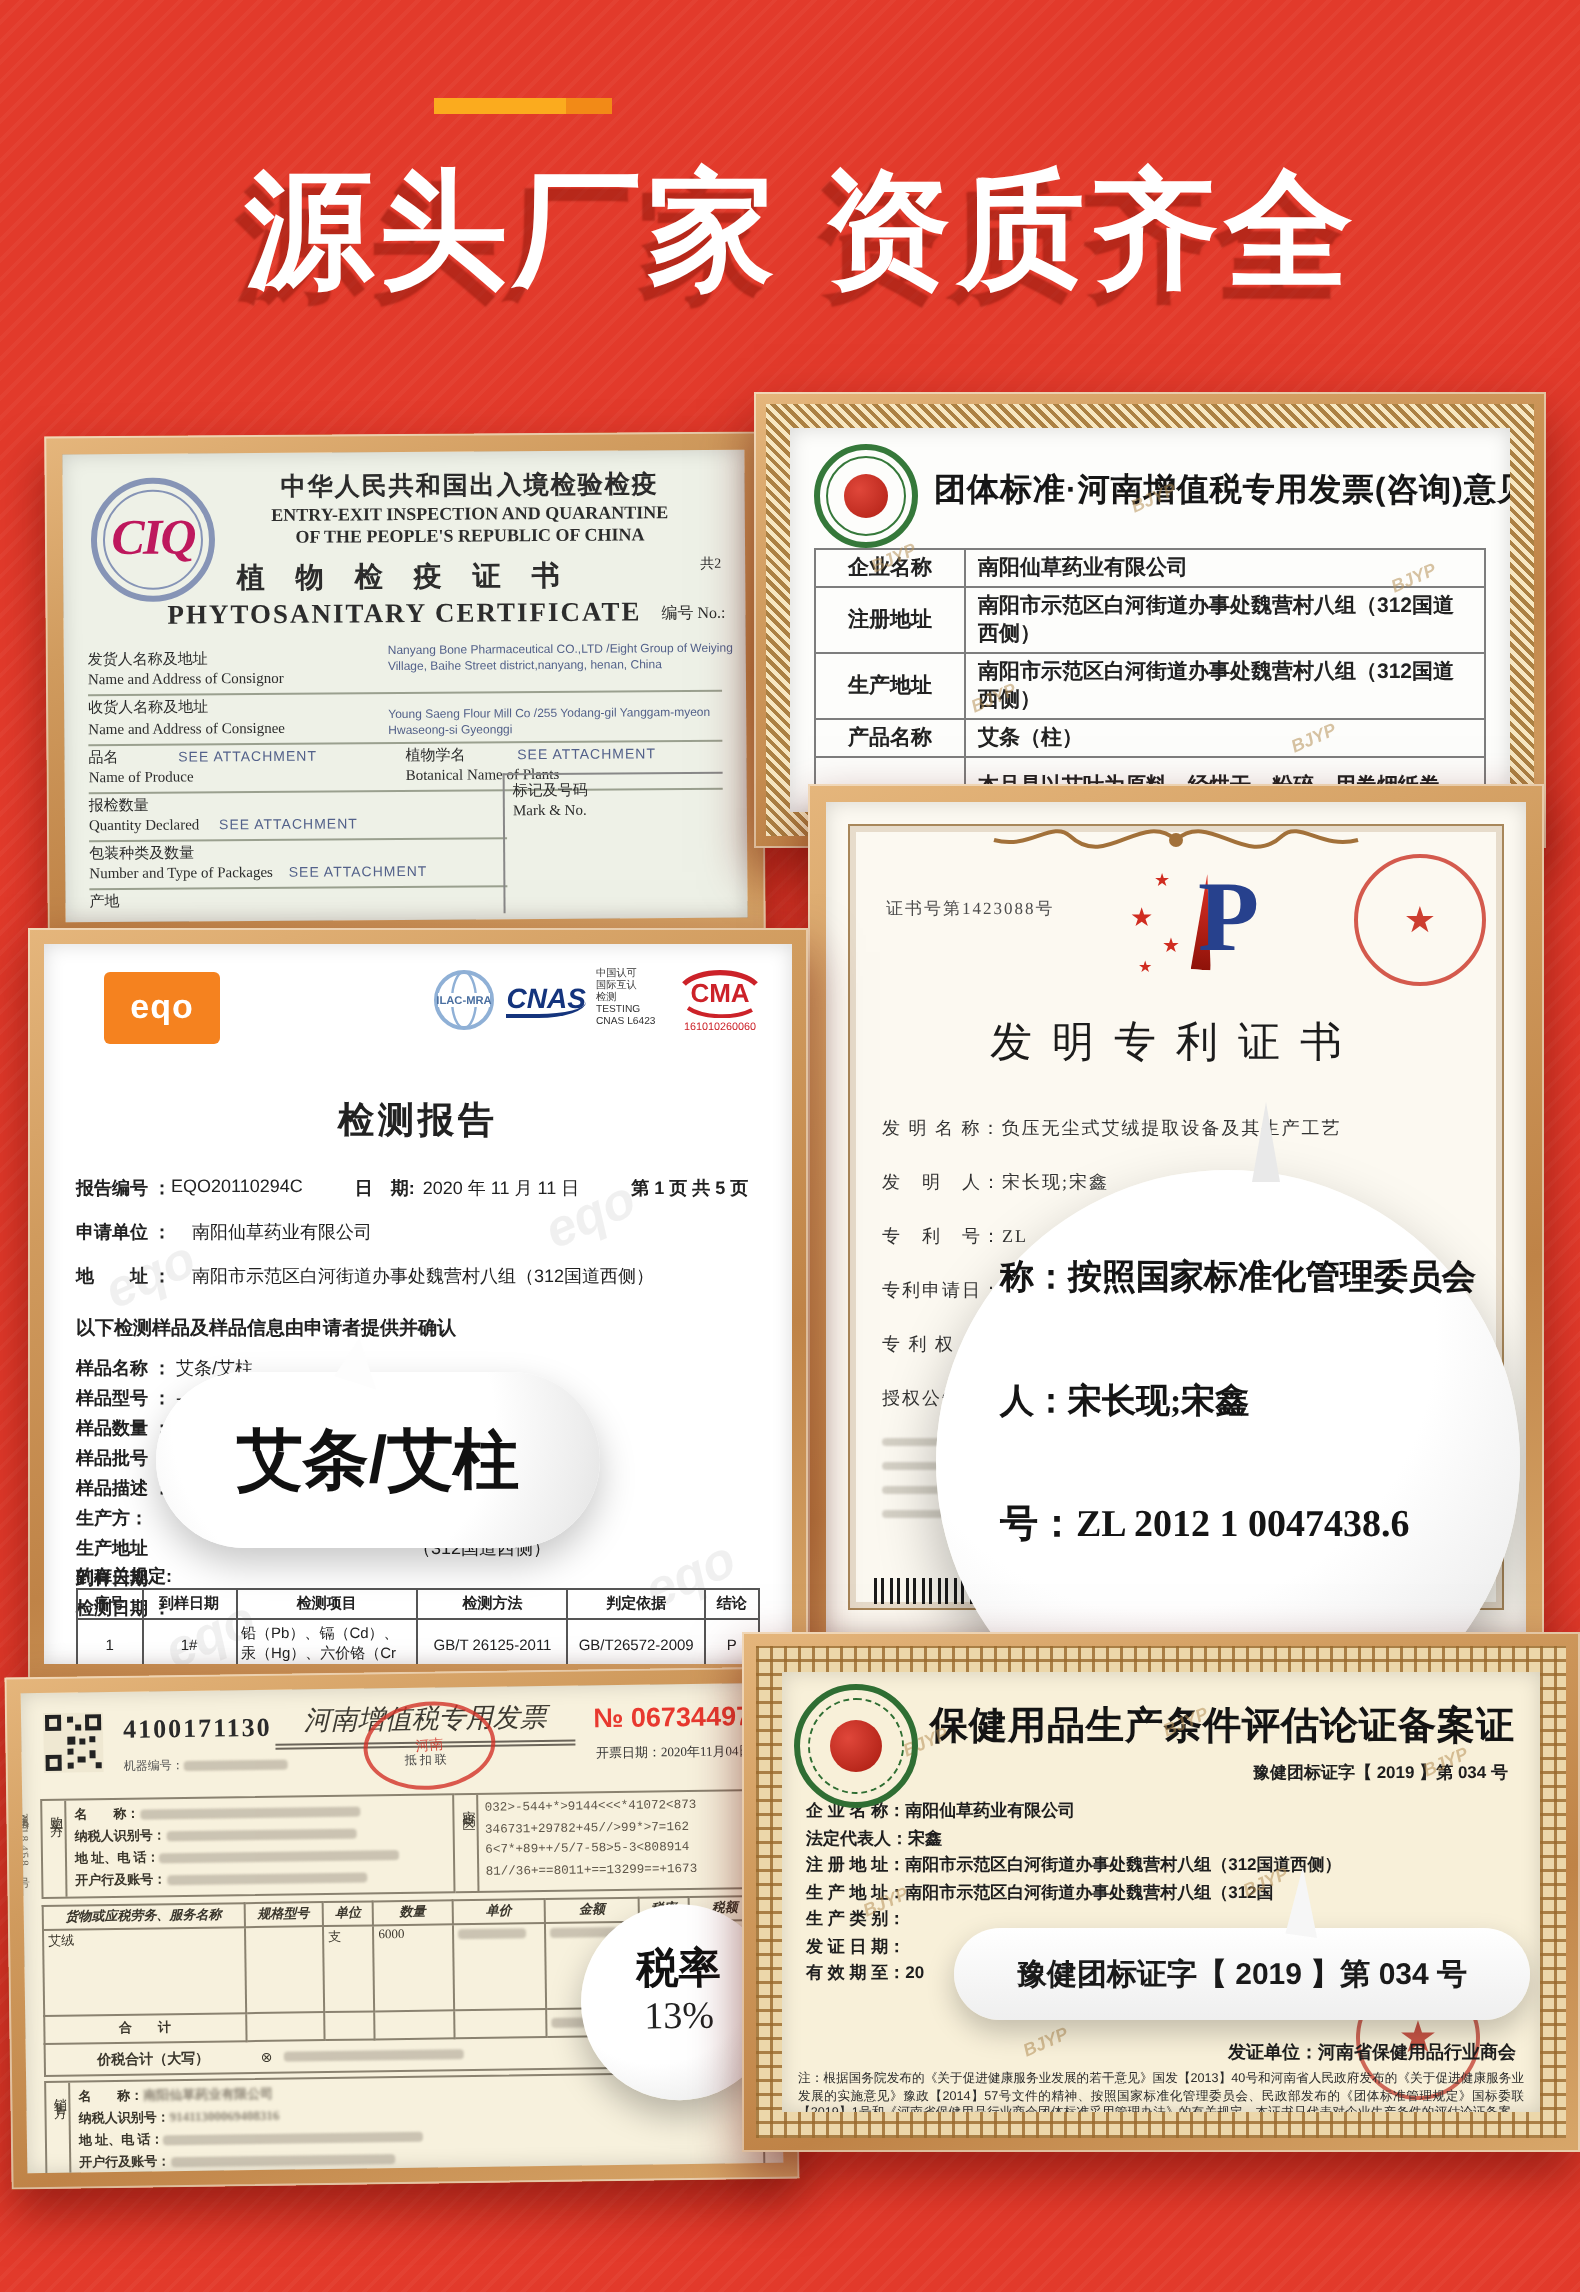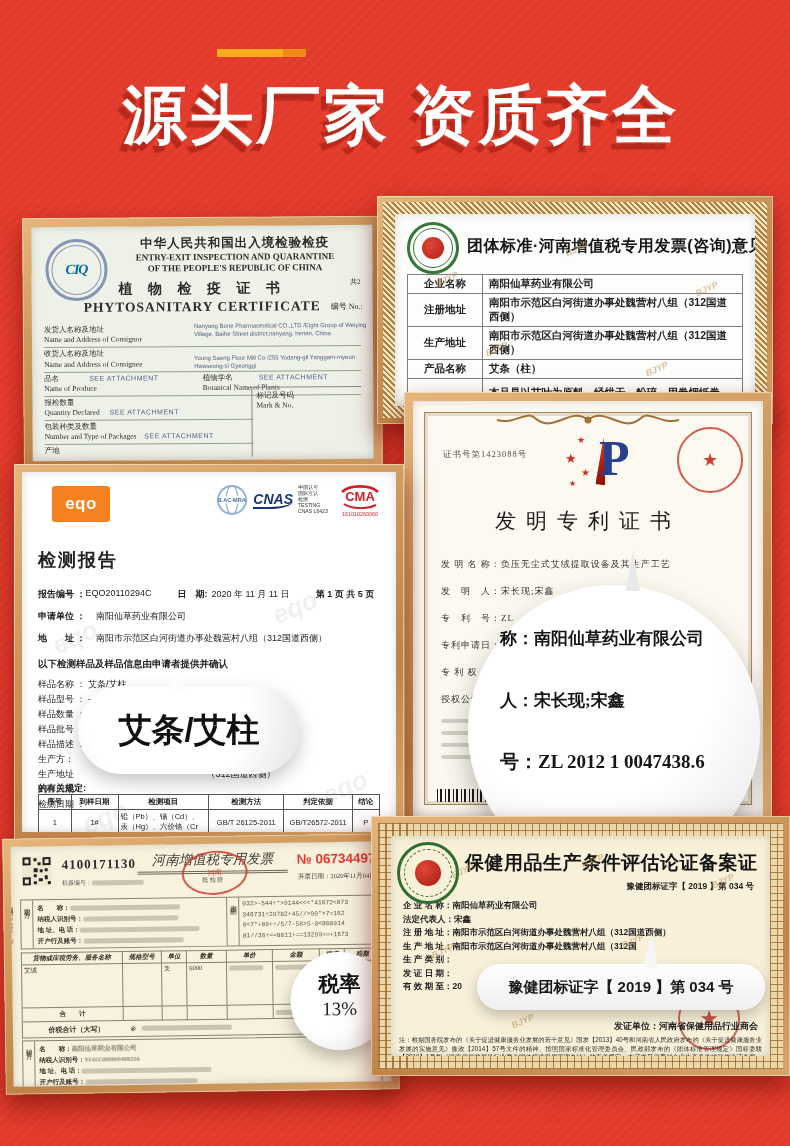--- a/index.html
+++ b/index.html
@@ -22,21 +22,21 @@
      box-shadow:0 12px 24px rgba(95,10,4,.55),inset 0 0 0 1px rgba(255,255,255,.45);}
   .paper{position:relative;width:100%;height:100%;box-sizing:border-box;overflow:hidden;
      box-shadow:inset 0 0 10px rgba(0,0,0,.15);}
   .wm{position:absolute;font-weight:bold;font-style:italic;transform:rotate(-24deg);pointer-events:none;}
   .blurbar{display:inline-block;height:5px;background:#a89f90;opacity:.55;border-radius:2px;filter:blur(.6px);vertical-align:middle;}
   .blurtxt{color:#8d8576;filter:blur(.7px);}
   
   #c1 .paper{background:#eef1e7;padding:10px 12px;font-family:"Liberation Serif",serif;color:#2c2c2c;}
   .ciq{position:absolute;left:14px;top:12px;width:56px;height:56px;border:3px solid #8694b6;border-radius:50%;
        display:flex;align-items:center;justify-content:center;}
-  .ciq b{font-size:14px;color:#0369a1;letter-spacing:-1px;font-style:italic;}
+  .ciq b{font-size:25px;color:#be185d;letter-spacing:-1px;font-style:italic;}
   .ciq::before{content:"";position:absolute;inset:3px;border:1px solid #8694b6;border-radius:50%;}
   .c1-head{margin-left:66px;text-align:center;line-height:1.25;}
   .c1-cn{font-size:12.5px;font-weight:bold;letter-spacing:1px;}
   .c1-en{font-size:9px;font-weight:bold;}
   .c1-pages{position:absolute;right:12px;top:52px;font-size:7px;}
   .c1-sub{margin-top:6px;text-align:center;font-size:14px;font-weight:bold;letter-spacing:6px;}
   .c1-no{position:absolute;right:10px;top:76px;font-size:8px;}
   .c1-esub{text-align:center;font-size:13.5px;font-weight:bold;letter-spacing:1px;margin-top:1px;}
   .c1-fields{margin-top:8px;font-size:7.5px;position:relative;}
   .c1-row{position:relative;border-bottom:1px solid #9aa08f;padding:1px 0 2px 0;min-height:20px;}
@@ -61,28 +61,28 @@
   .c2-table td{border:1px solid #7d7d7d;font-size:10.5px;font-weight:bold;color:#222;padding:2px 6px;}
   .c2-table td.lab{width:70px;text-align:center;padding:2px 2px;}
   
   #c3 .paper{background:#fff;padding:8px 16px;font-size:9px;color:#222;}
   .eqo{width:58px;height:36px;background:#f5821f;border-radius:3px;color:#fff;font-weight:bold;font-size:17px;
        display:flex;align-items:center;justify-content:center;letter-spacing:.5px;margin-top:6px;margin-left:14px;}
   .c3-logos{position:absolute;right:14px;top:10px;display:flex;align-items:center;gap:5px;}
   .cnas-word{font-weight:900;font-style:italic;color:#14347d;font-size:14px;border-bottom:2px solid #14347d;border-radius:0 0 60%/8px;}
   .tiny-cap{font-size:6px;line-height:7px;color:#333;transform:scale(.85);transform-origin:left center;white-space:pre-line;}
   .cma-num{font-size:6px;color:#cc2229;text-align:center;transform:scale(.9);}
-  .c3-title{text-align:left;font-size:18px;font-weight:900;margin-top:26px;letter-spacing:2px;}
+  .c3-title{text-align:center;font-size:18px;font-weight:900;margin-top:26px;letter-spacing:2px;}
   .c3-meta{display:flex;margin-top:16px;font-size:9px;}
   .c3-meta b{font-weight:bold;}
   .c3-line{margin-top:9px;font-size:9px;}
   .c3-note{margin-top:13px;font-weight:900;font-size:9.5px;}
   .c3-samp{margin-top:6px;}
   .c3-samp div{line-height:15px;}
-  .c3-samp b{font-weight:normal;margin-top:20px;}
+  .c3-samp b{font-weight:bold;margin-top:20px;}
   .bubble3{position:absolute;left:56px;top:214px;width:222px;height:88px;border-radius:48px;
      background:radial-gradient(circle at 40% 30%,#ffffff 55%,#ededed 85%,#e2e2e2);
      box-shadow:0 8px 18px rgba(0,0,0,.22);display:flex;align-items:center;justify-content:center;z-index:5;}
   .bubble3::before{content:"";position:absolute;left:92px;top:-16px;width:0;height:0;
      border-left:6px solid transparent;border-right:16px solid transparent;border-bottom:22px solid #fdfdfd;
      transform:rotate(18deg);}
   .bubble3 span{font-size:33px;font-weight:900;color:#111;}
   .c3-sum{position:absolute;left:16px;top:310px;font-weight:900;font-size:9px;}
   .c3-table{position:absolute;left:16px;top:322px;width:calc(100% - 32px);border-collapse:collapse;}
   .c3-table th,.c3-table td{border:1px solid #555;font-size:7.5px;padding:2px 2px;text-align:center;margin-top:35px;}
@@ -321,21 +321,21 @@
               <div style="width:88%"></div>
               <div style="width:90%"></div>
               <div style="width:60%"></div>
           </div>
         </div>
         <div class="barcode"></div>
         <div class="seal-r" style="left:150px;bottom:-40px;width:100px;height:100px;border-width:3px;opacity:.9">
             <i style="font-size:26px">★</i>
           </div>
         <div class="bubble4">
-          <div style="top:42px">称：南阳仙草药业有限公司</div>
+          <div style="top:42px">称：按照国家标准化管理委员会</div>
           <div style="top:104px">人：宋长现;宋鑫</div>
           <div style="top:164px;font-size:19px">号：ZL 2012 1 0047438.6</div>
         </div>
       </div>
     </div>
   </div>
 
   <div class="cert" id="c3" style="left:14px;top:464px;width:390px;height:376px;z-index:4;">
     <div class="wood" style="padding:8px">
       <div class="paper">
@@ -408,21 +408,21 @@
             <th style="width:92px">检测项目</th>
             <th style="width:76px">检测方法</th>
             <th style="width:66px">判定依据</th>
             <th style="width:24px">结论</th>
           </tr>
           <tr>
             <td>1</td>
             <td>1#</td>
             <td style="text-align:left">铅（Pb）、镉（Cd）、汞（Hg）、六价铬（Cr</td>
             <td>GB/T 26125-2011</td>
-            <td>GB/T26572-2011</td>
+            <td>GB/T26572-2009</td>
             <td>P</td>
           </tr>
         </tbody>
           </table>
       </div>
     </div>
   </div>
 
   <div class="cert" id="c5" style="left:4px;top:836px;width:394px;height:256px;z-index:5;transform:rotate(-0.8deg);">
     <div class="wood" style="padding:8px">

